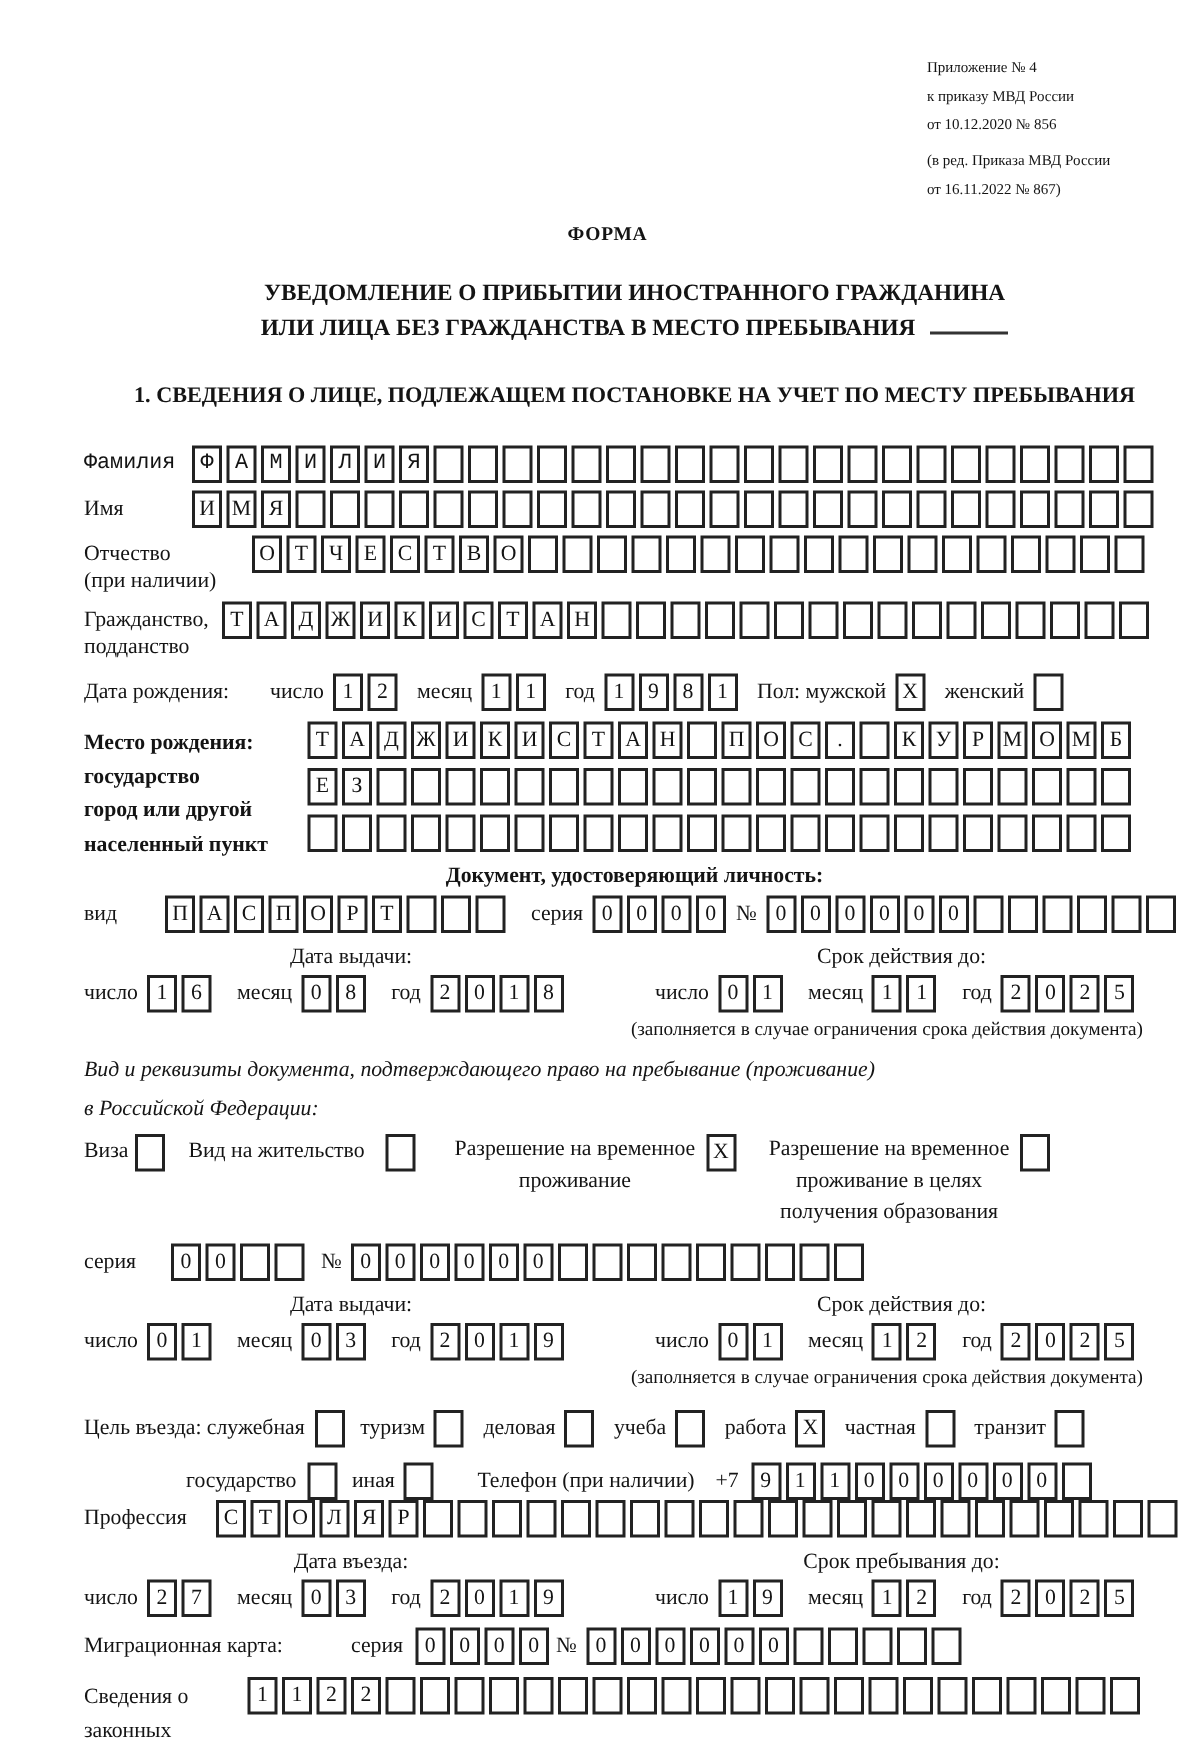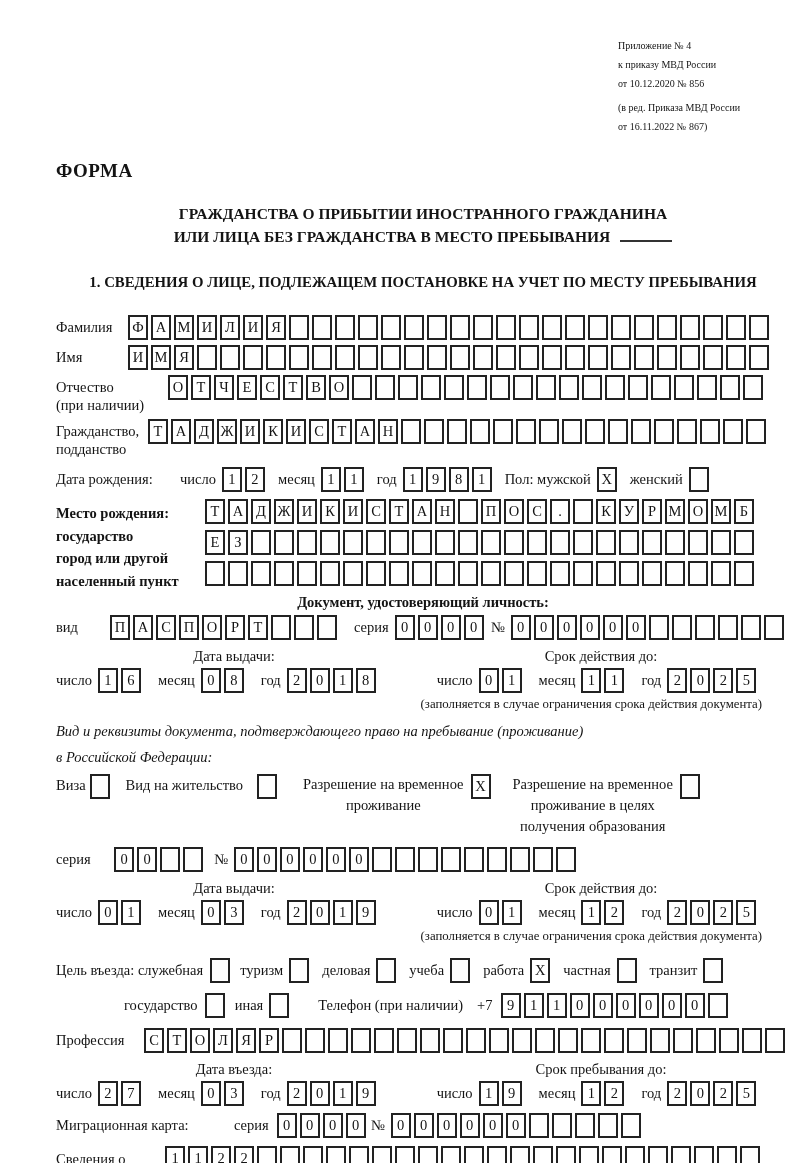--- a/index.html
+++ b/index.html
@@ -3,21 +3,21 @@
 <meta charset="utf-8">
 <style>
   html,body{margin:0;padding:0;background:#fff;}
   body{width:800px;height:1163px;color:#141414;
        font-family:"Liberation Serif","DejaVu Serif",serif;font-size:14.5px;}
   .page{box-sizing:border-box;width:800px;height:1163px;padding:36px 10px 0 56px;overflow:hidden;}
 
   
   .appendix{margin-left:562px;line-height:19px;font-size:10px;}
   .appendix .gap{margin-top:5px;}
-  .forma{margin:24px 36px 0 0;text-align:left;font-weight:bold;font-size:19px;letter-spacing:.5px;}
+  .forma{margin:12px 36px 0 0;text-align:center;font-weight:bold;font-size:13px;letter-spacing:.5px;}
 
   .title{margin-top:20px;text-align:center;font-weight:bold;font-size:15.5px;line-height:23px;}
   .blank-line{display:inline-block;width:52px;height:13px;border-bottom:2px solid #333;margin-left:10px;}
   .section-heading{margin-top:26px;text-align:center;font-weight:bold;font-size:14.8px;}
 
   
   .cell{display:inline-flex;flex:none;width:20px;height:25px;box-sizing:border-box;
         border:2px solid #222;align-items:center;justify-content:center;
         margin-right:3px;font-size:14.5px;line-height:1;background:#fff;}
   .cells{display:flex;flex-wrap:nowrap;}
@@ -66,27 +66,27 @@
   <div class="appendix">
     <div>Приложение № 4</div>
     <div>к приказу МВД России</div>
     <div>от 10.12.2020 № 856</div>
     <div class="gap">(в ред. Приказа МВД России</div>
     <div>от 16.11.2022 № 867)</div>
   </div>
   <div class="forma">ФОРМА</div>
 
   <div class="title">
-    <div>ГРАЖДАНСТВА О ПРИБЫТИИ ИНОСТРАННОГО ГРАЖДАНИНА</div>
+    <div>УВЕДОМЛЕНИЕ О ПРИБЫТИИ ИНОСТРАННОГО ГРАЖДАНИНА</div>
     <div><span>ИЛИ ЛИЦА БЕЗ ГРАЖДАНСТВА В МЕСТО ПРЕБЫВАНИЯ</span><span class="blank-line"></span></div>
   </div>
 
   <div class="section-heading">1. СВЕДЕНИЯ О ЛИЦЕ, ПОДЛЕЖАЩЕМ ПОСТАНОВКЕ НА УЧЕТ ПО МЕСТУ ПРЕБЫВАНИЯ</div>
 
-  <div class="frow" style="margin-top:24px;">
+  <div class="frow" style="margin-top:24px;font-family:Liberation Mono, monospace;">
     <div class="flabel w72">Фамилия</div>
     <div class="cells">
         <span class="cell">Ф</span>
         <span class="cell">А</span>
         <span class="cell">М</span>
         <span class="cell">И</span>
         <span class="cell">Л</span>
         <span class="cell">И</span>
         <span class="cell">Я</span>
         <span class="cell"></span>
@@ -558,21 +558,21 @@
         <span class="cell">0</span>
         <span class="cell">0</span>
         <span class="cell">0</span>
         <span class="cell">0</span>
         <span class="cell">0</span>
         <span class="cell">0</span>
         <span class="cell"></span>
       </div>
   </div>
 
-  <div class="frow" style="align-items:center;margin-top:10px;">
+  <div class="frow" style="align-items:center;margin-top:0;">
     <div style="width:88px;">Профессия</div>
     <div class="cells">
         <span class="cell">С</span>
         <span class="cell">Т</span>
         <span class="cell">О</span>
         <span class="cell">Л</span>
         <span class="cell">Я</span>
         <span class="cell">Р</span>
         <span class="cell"></span>
         <span class="cell"></span>

